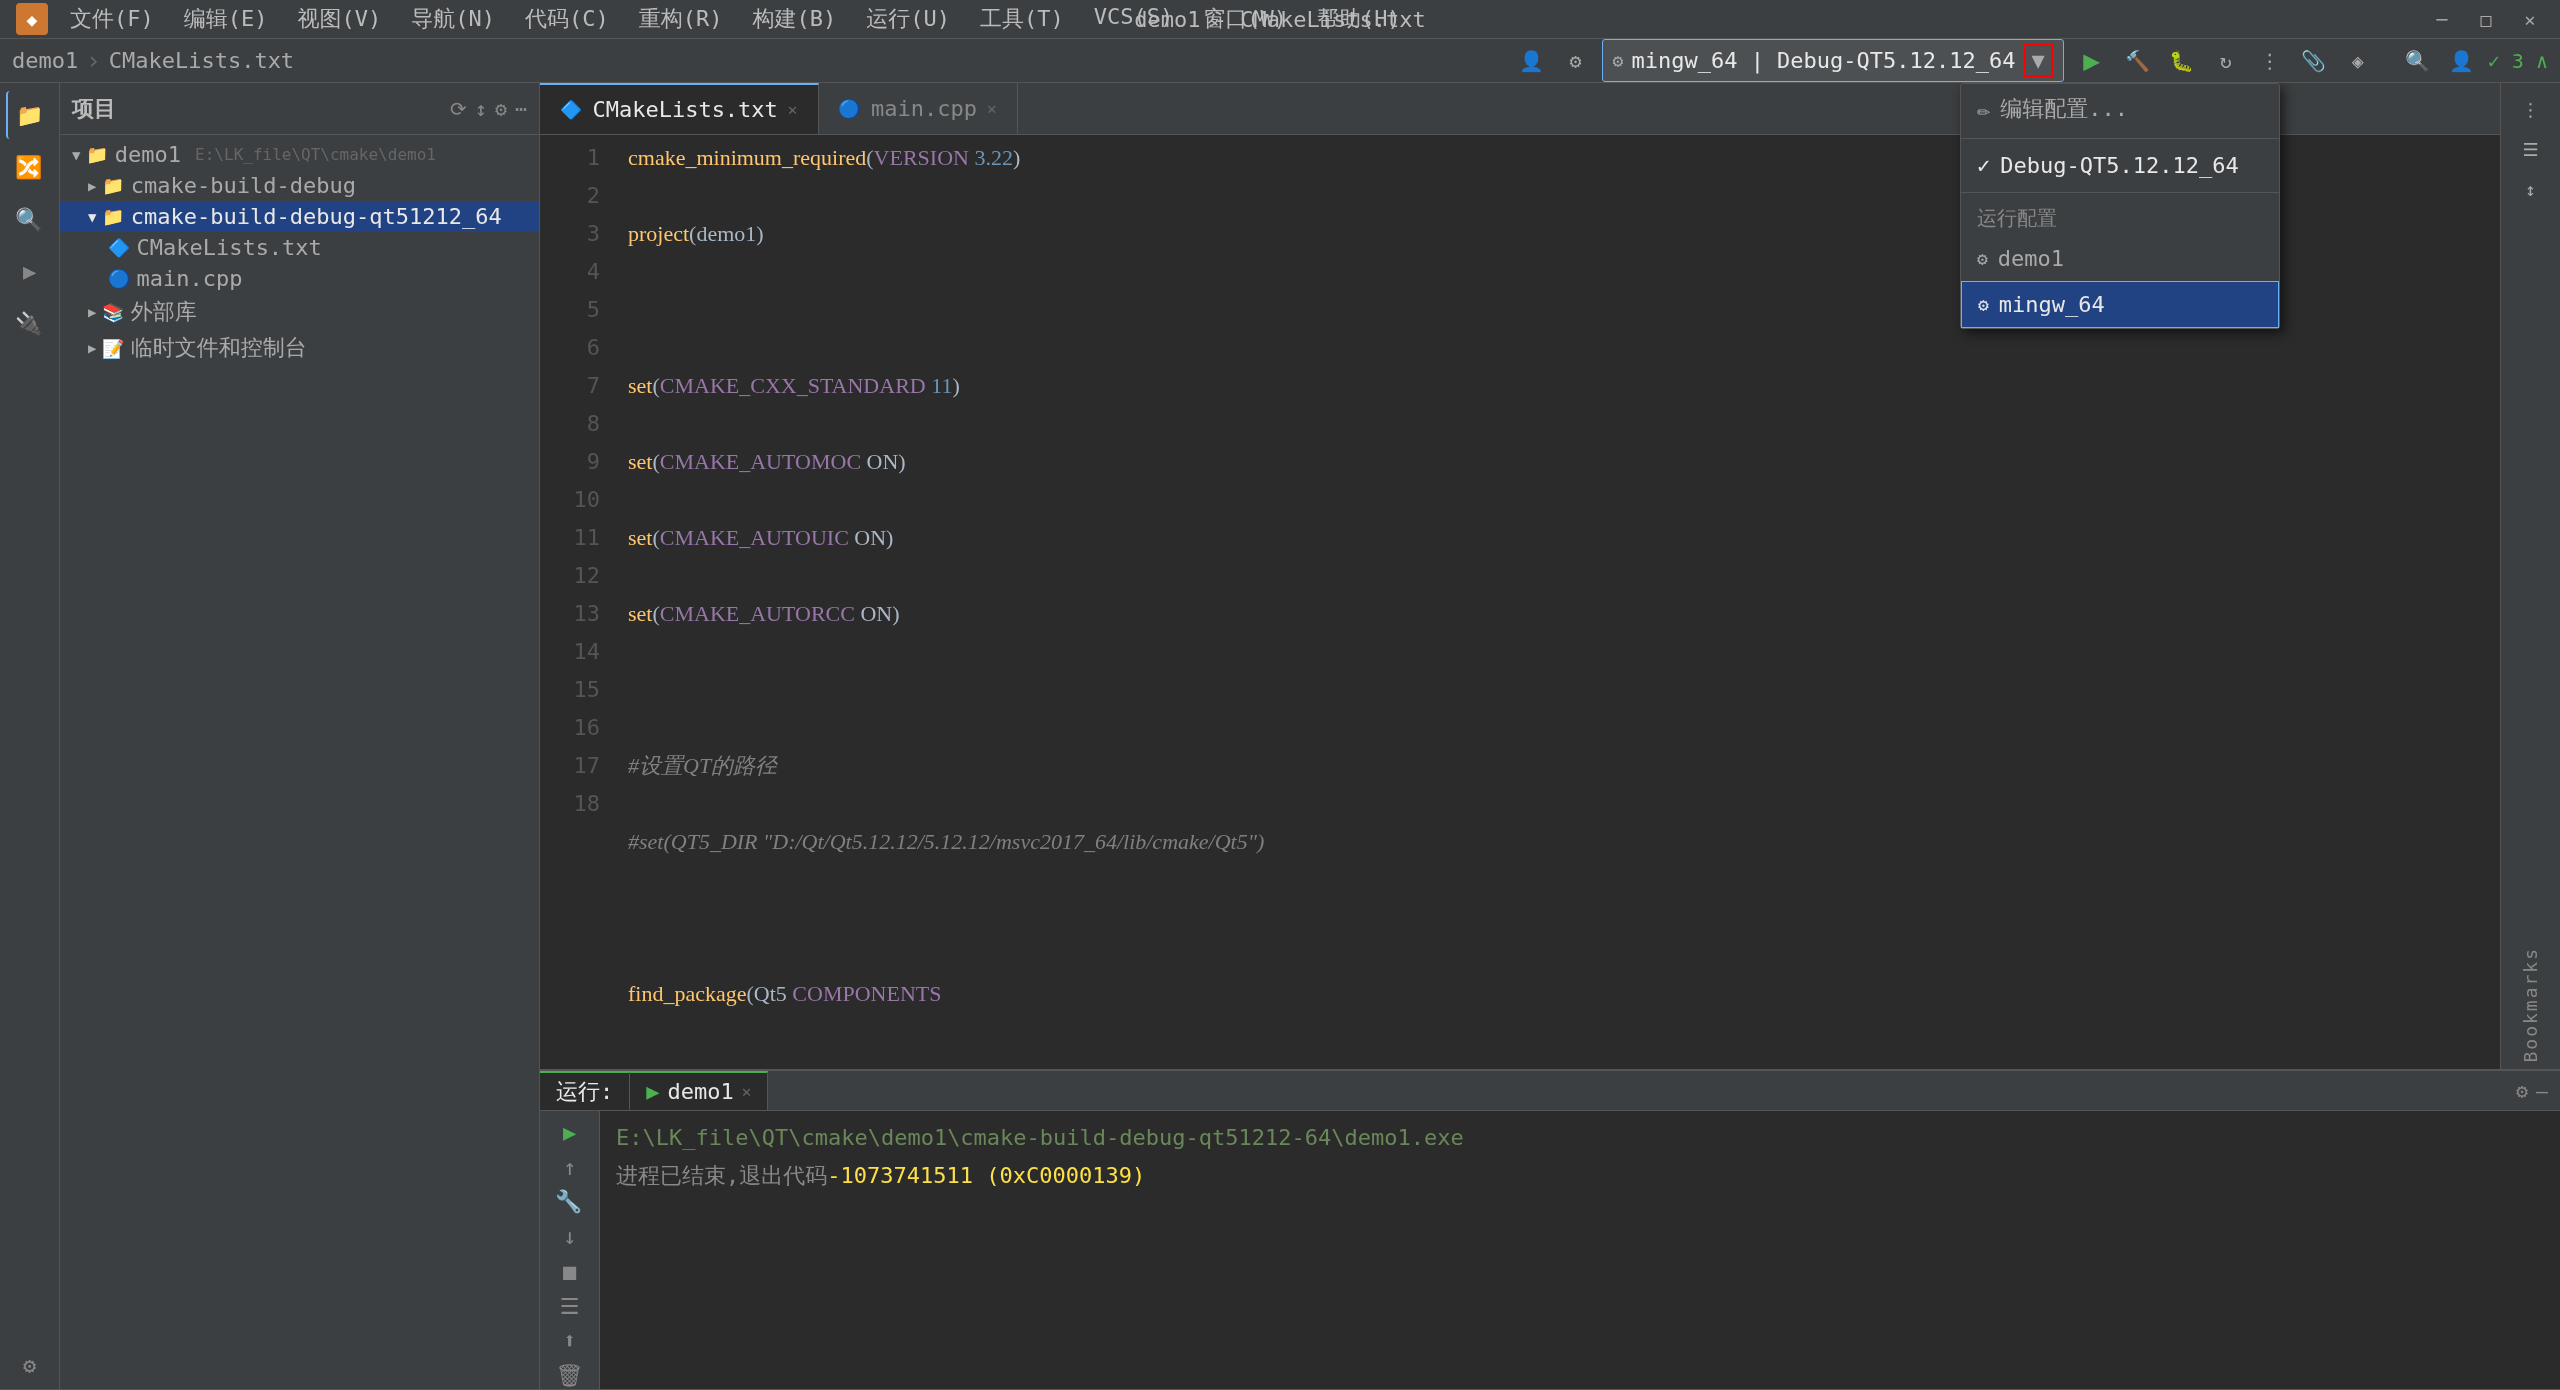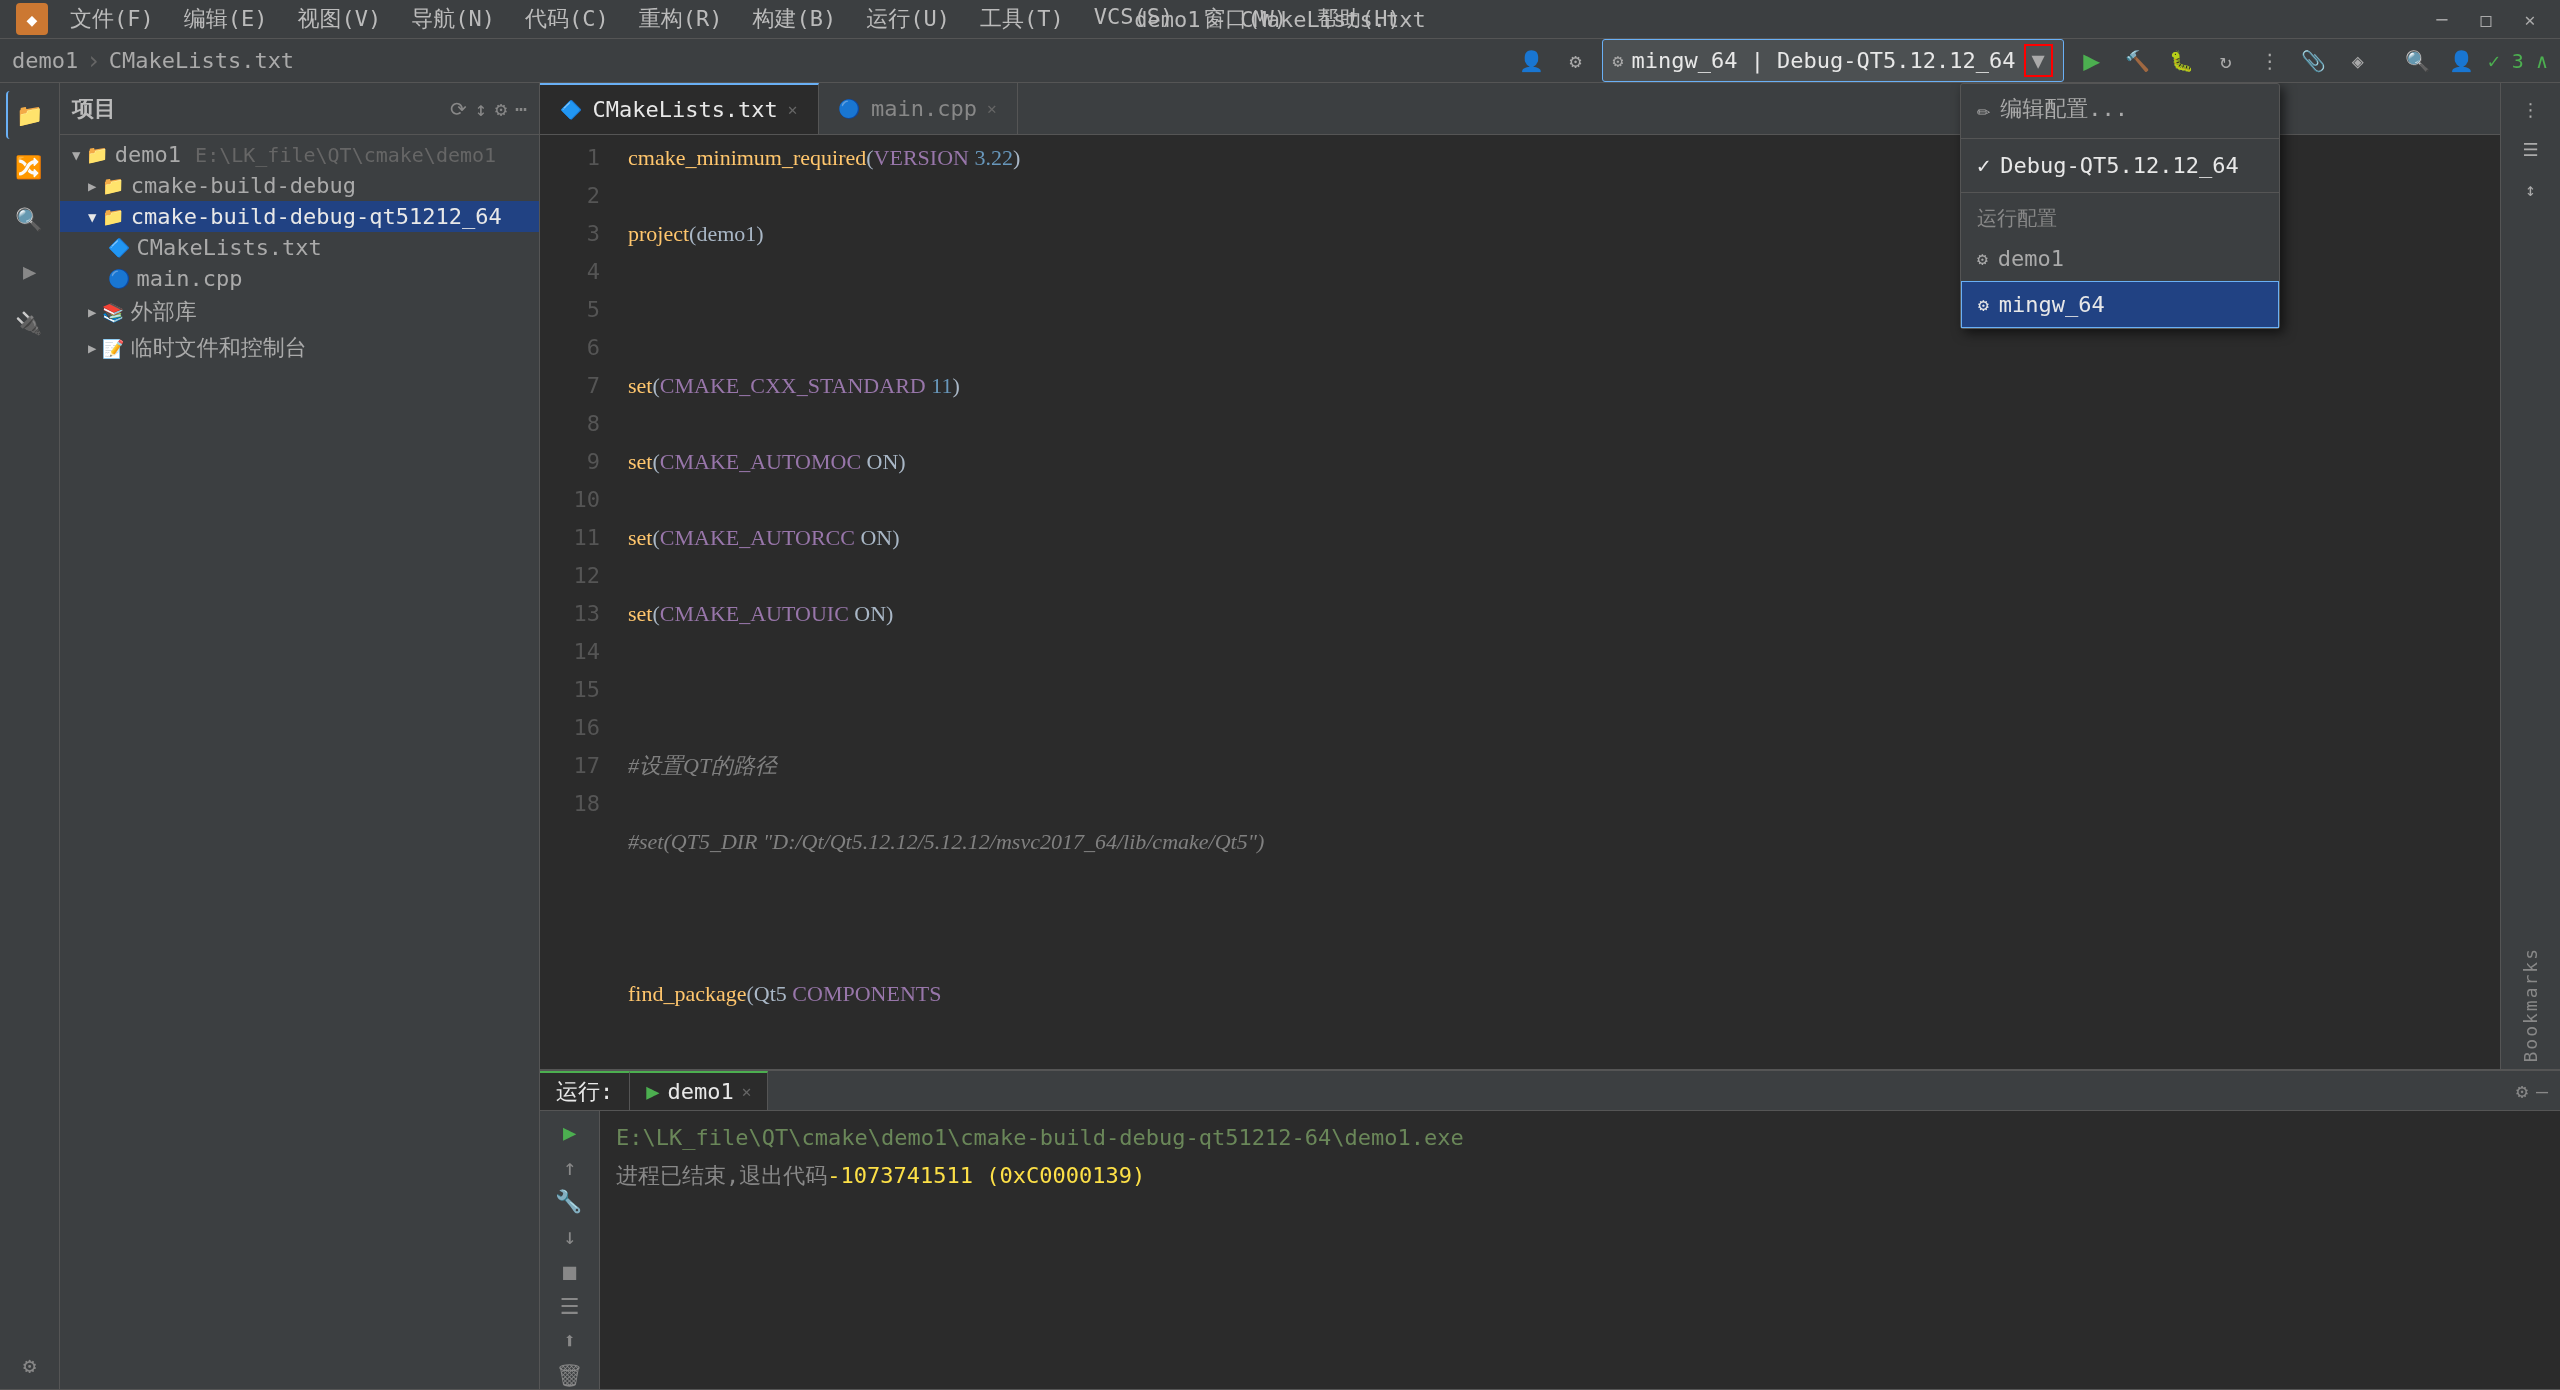--- a/index.html
+++ b/index.html
@@ -496,21 +496,21 @@
           <span style="font-size:20px;color:#888;">⚙</span>
           <span style="font-size:20px;color:#888;">⋯</span>
         </div>
       </div>
       <div class="sidebar-tree">
 
         <div class="tree-item">
           <span class="tree-arrow">▼</span>
           <span class="tree-icon">📁</span>
           <span>demo1</span>
-          <span style="color:#666;font-size:20px;margin-left:8px;">E:\LK_file\QT\cmake\demo1</span>
+          <span style="color:#666;font-size:16px;margin-left:8px;">E:\LK_file\QT\cmake\demo1</span>
         </div>
 
         <div class="tree-item indent-1">
           <span class="tree-arrow">▶</span>
           <span class="tree-icon">📁</span>
           <span>cmake-build-debug</span>
         </div>
 
         <div class="tree-item indent-1 highlighted">
           <span class="tree-arrow">▼</span>
@@ -579,22 +579,22 @@
                 <div>15</div>
               <div>16</div>
                 <div>17</div>
                 <div>18</div>
             </div>
             <div class="code-content"><span class="code-line"><span class="fn">cmake_minimum_required</span><span class="paren">(</span><span style="color:#9876aa;">VERSION</span> <span class="num">3.22</span><span class="paren">)</span></span>
 <span class="code-line"><span class="fn">project</span><span class="paren">(</span>demo1<span class="paren">)</span></span>
 <span class="code-line"> </span>
 <span class="code-line"><span class="fn">set</span><span class="paren">(</span><span style="color:#9876aa;">CMAKE_CXX_STANDARD</span> <span class="num">11</span><span class="paren">)</span></span>
 <span class="code-line"><span class="fn">set</span><span class="paren">(</span><span style="color:#9876aa;">CMAKE_AUTOMOC</span> ON<span class="paren">)</span></span>
+<span class="code-line"><span class="fn">set</span><span class="paren">(</span><span style="color:#9876aa;">CMAKE_AUTOUIC</span> ON<span class="paren">)</span></span>
 <span class="code-line"><span class="fn">set</span><span class="paren">(</span><span style="color:#9876aa;">CMAKE_AUTORCC</span> ON<span class="paren">)</span></span>
-<span class="code-line"><span class="fn">set</span><span class="paren">(</span><span style="color:#9876aa;">CMAKE_AUTOUIC</span> ON<span class="paren">)</span></span>
 <span class="code-line"> </span>
 <span class="code-line"><span class="comment">#设置QT的路径</span></span>
 <span class="code-line"><span class="comment">#set(QT5_DIR "D:/Qt/Qt5.12.12/5.12.12/msvc2017_64/lib/cmake/Qt5")</span></span>
 <span class="code-line"> </span>
 <span class="code-line"><span class="fn">find_package</span><span class="paren">(</span>Qt5 <span style="color:#9876aa;">COMPONENTS</span></span>
 
 
 
 
 

